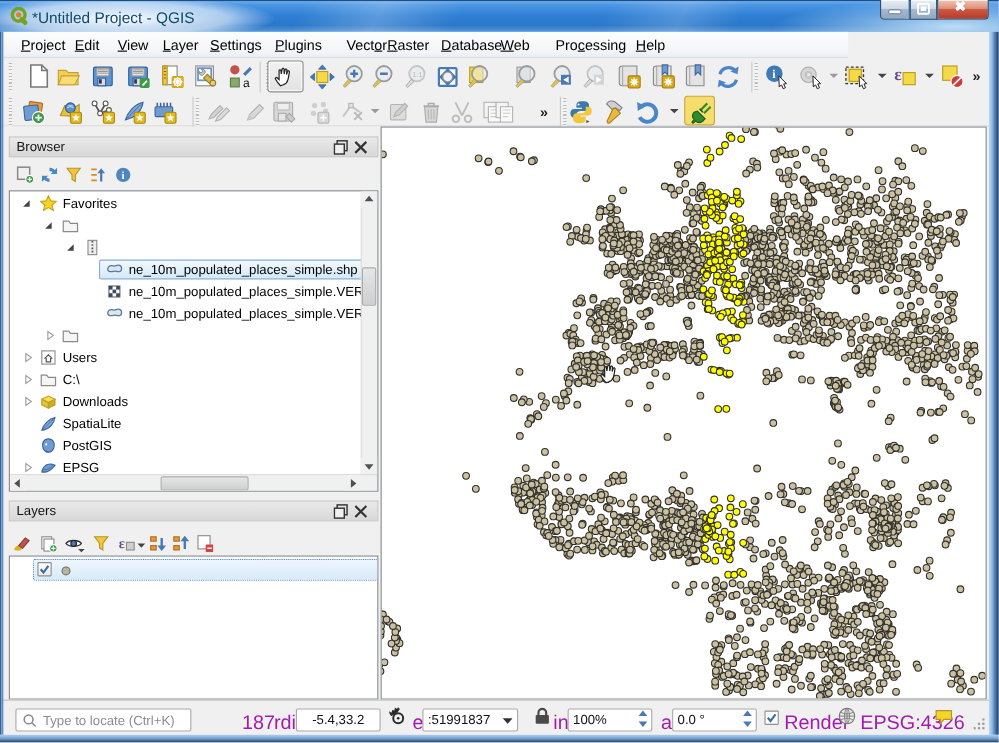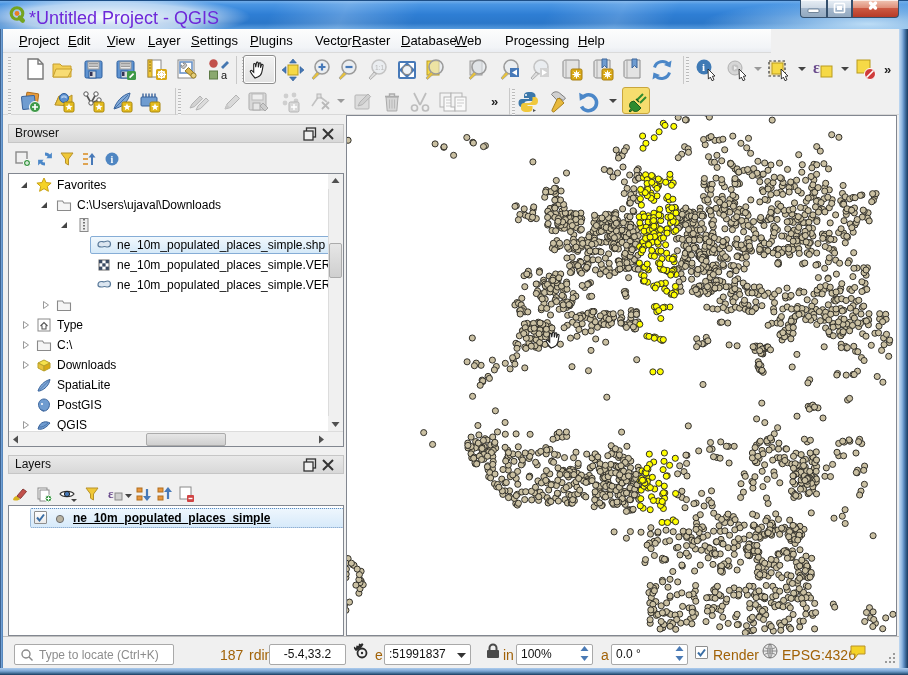--- a/index.html
+++ b/index.html
@@ -2,21 +2,21 @@
 <html><head><meta charset="utf-8"><style>
 *{margin:0;padding:0;box-sizing:border-box}
 html,body{width:908px;height:675px;overflow:hidden;font-family:"Liberation Sans",sans-serif;background:#f0f0f0;position:relative}
 .ic{position:absolute}
 #titlebar{left:0;top:0;width:908px;height:29px;background:
  radial-gradient(ellipse 185px 27px at 110px 17px,rgba(255,255,255,.98),rgba(255,255,255,.6) 52%,rgba(255,255,255,0) 76%),
  radial-gradient(ellipse 230px 34px at 868px 24px,rgba(196,226,248,.95),rgba(196,226,248,0) 72%),
  linear-gradient(115deg,rgba(255,255,255,0) 30%,rgba(255,255,255,.22) 38%,rgba(255,255,255,0) 46%,rgba(255,255,255,0) 60%,rgba(255,255,255,.18) 68%,rgba(255,255,255,0) 74%),
  linear-gradient(180deg,#7db3ea 0%,#4a96e4 15%,#2e7ed4 50%,#2b77c9 80%,#5599dc 100%);position:absolute}
 #titlebar:before{content:"";position:absolute;left:0;top:0;width:100%;height:1px;background:#1c4e87}
-#title{left:29px;top:8px;font-size:18px;color:#6d28d9;position:absolute;white-space:nowrap}
+#title{left:29px;top:8px;font-size:14px;color:#0c4a6e;position:absolute;white-space:nowrap}
 .capbtn{position:absolute;top:0;height:18px;border:1px solid #35506d;border-top:none;box-shadow:inset 0 1px 0 rgba(255,255,255,.7)}
 #btnmin{left:800px;width:27px;border-radius:0 0 0 4px;background:linear-gradient(180deg,#e7eef5 0%,#cfdae6 45%,#a5b8cd 50%,#93a9c0 100%)}
 #btnmax{left:827px;width:25px;border-radius:0;background:linear-gradient(180deg,#e7eef5 0%,#cfdae6 45%,#a5b8cd 50%,#93a9c0 100%)}
 #btnclose{left:852px;width:47px;border-radius:0 0 4px 0;background:linear-gradient(180deg,#f0c6b4 0%,#e0907a 45%,#cc5942 50%,#b63b28 100%)}
 #menubar{left:3px;top:29px;width:768px;height:24px;background:linear-gradient(180deg,#fdfdfd,#f2f4f7 80%,#e9ecf1);position:absolute;border-bottom:1px solid #dadada}
 .mi{position:absolute;top:4px;font-size:13px;color:#000}
 .mi u{text-decoration:underline}
 #tb{left:3px;top:53px;width:896px;height:62px;background:#f0f0f0;position:absolute;border-bottom:1px solid #d8d8d8}
 .grip{position:absolute;width:3px;background:repeating-linear-gradient(180deg,#bbb 0 1px,#f4f4f4 1px 3px)}
 .tsep{position:absolute;width:1px;background:#c9c9c9}
@@ -31,21 +31,21 @@
 .sel-shp{position:absolute;background:linear-gradient(180deg,#f1f8fd,#d5e9f8);border:1px solid #86add6;border-radius:2px}
 .vsb{position:absolute;background:#f0f0f0;border-left:1px solid #dcdcdc}
 .hsb{position:absolute;background:#f0f0f0;border-top:1px solid #dcdcdc}
 .sbthumb{position:absolute;background:linear-gradient(180deg,#e6e6e6,#cfcfcf);border:1px solid #ababab;border-radius:2px}
 .sbbtn{position:absolute;width:15px;height:15px;background:#f0f0f0}
 #layersel{position:absolute;left:21px;top:2px;width:314px;height:20px;background:linear-gradient(180deg,#eef6fd,#d7eafa);border:1px dotted #5c8cc0;border-radius:2px}
 .cb{position:absolute;width:13px;height:13px;background:linear-gradient(180deg,#fefefe,#eaeaea);border:1px solid #8e8e8e;border-radius:1px}
 #map{left:346px;top:115px;width:551px;height:521px;background:#fff;border:1px solid #828790;position:absolute;overflow:hidden}
 #status{left:3px;top:636px;width:896px;height:32px;background:#f0f0f0;border-top:1px solid #c0c0c0;position:absolute;font-size:12px;color:#111}
 .sbox{position:absolute;background:#fff;border:1px solid #a9a9a9;border-radius:2px;font-size:12px;color:#111}
-.slab{position:absolute;font-size:14px;color:#a16207}
+.slab{position:absolute;font-size:18px;color:#a21caf}
 #bleft{left:0;top:29px;width:3px;height:639px;background:linear-gradient(90deg,#16325a,#79a8dc 40%,#4a7cb2);position:absolute}
 #bright{left:899px;top:29px;width:9px;height:639px;background:linear-gradient(90deg,#c2daf2 0,#8fb6e0 3px,#5b8ac0 5px,#35608e 7px,#1b3a5e 9px);position:absolute}
 #bbot{left:0;top:668px;width:908px;height:7px;background:linear-gradient(180deg,#aeccec 0,#7da7d6 3px,#49769f 5px,#1b3a5e 7px);position:absolute}
 .g{fill:#cac0a2;stroke:#32302a;stroke-width:1}
 .y{fill:#ffff00;stroke:#32302a;stroke-width:1}
 </style></head><body>
 <div id="titlebar"></div>
 <svg class="ic " style="left:9px;top:6px" width="18" height="18" viewBox="0 0 18 18">
     <circle cx="8" cy="7.5" r="5.8" fill="none" stroke="#74a41f" stroke-width="3.1"></circle>
     <rect x="8.6" y="9.4" width="8.6" height="4.4" rx="2.2" fill="#74a41f" transform="rotate(45 10.8 11.6)"></rect>
@@ -463,21 +463,20 @@
 <div class="tree" style="left:8px;top:173px;width:336px;height:274px">
 <div class="arrow-e" style="left:12px;top:8px"></div>
 <svg class="ic " style="left:27px;top:3px" width="16" height="16" viewBox="0 0 16 16">
       <path d="M8 1l2.1 4.6 5 .5-3.8 3.3 1.1 4.9L8 11.7l-4.4 2.6 1.1-4.9L.9 6.1l5-.5z" fill="#f5d327" stroke="#c8a113"></path>
     </svg>
 <div class="trow" style="left:48px;top:1px">Favorites</div>
 <div class="arrow-e" style="left:32px;top:28px"></div>
 <svg class="ic " style="left:47px;top:23px" width="16" height="16" viewBox="0 0 16 16">
       <path d="M1.5 4h5l1.5 2h6.5v7.5h-13z" fill="#f5f5f5" stroke="#8a8a8a" stroke-width="1.1"></path>
     </svg>
-<div class="trow" style="left:68px;top:21px">C:\Users\ujaval\Downloads</div>
 <div class="arrow-e" style="left:52px;top:48px"></div>
 <svg class="ic " style="left:67px;top:43px" width="16" height="16" viewBox="0 0 16 16">
       <rect x="4" y="1.5" width="8" height="13" fill="#eee" stroke="#8a8a8a"></rect>
       <path d="M8 2v2m0 1v2m0 1v2m0 1v2" stroke="#555" stroke-width="1.6" stroke-dasharray="1.5 1.5"></path>
     </svg>
 <div class="sel-shp" style="left:81px;top:62px;width:249px;height:18px"></div>
 <svg class="ic " style="left:87px;top:63px" width="16" height="16" viewBox="0 0 16 16">
       <path d="M2 8c0-2 1.5-3.5 3.5-3.5 1 0 1.5.4 2.5.4s2-.9 3.5-.9c2 0 3 1.5 3 3s-1 3-3 3c-1.2 0-2-.5-3-.5s-1.6.5-3 .5c-2 0-3.5-.5-3.5-2z" fill="#dce6f0" stroke="#5a7a9a" stroke-width="1.2"></path>
     </svg>
 <div class="trow" style="left:108px;top:61px">ne_10m_populated_places_simple.shp</div>
@@ -500,21 +499,21 @@
 <svg class="ic " style="left:47px;top:123px" width="16" height="16" viewBox="0 0 16 16">
       <path d="M1.5 4h5l1.5 2h6.5v7.5h-13z" fill="#f5f5f5" stroke="#8a8a8a" stroke-width="1.1"></path>
     </svg>
 <svg class="ic" style="left:13px;top:146px" width="8" height="10">
       <path d="M1.5 1.5v7l5-3.5z" fill="#fff" stroke="#9a9a9a"></path>
     </svg>
 <svg class="ic " style="left:27px;top:143px" width="16" height="16" viewBox="0 0 16 16">
       <rect x="2" y="2" width="12" height="12" fill="#fff" stroke="#8a8a8a"></rect>
       <path d="M4.5 9l3.5-3.5L11.5 9M6 8.5V12h4V8.5" fill="none" stroke="#555" stroke-width="1.1"></path>
     </svg>
-<div class="trow" style="left:48px;top:141px">Type</div>
+<div class="trow" style="left:48px;top:141px">Users</div>
 <svg class="ic" style="left:13px;top:166px" width="8" height="10">
       <path d="M1.5 1.5v7l5-3.5z" fill="#fff" stroke="#9a9a9a"></path>
     </svg>
 <svg class="ic " style="left:27px;top:163px" width="16" height="16" viewBox="0 0 16 16">
       <path d="M1.5 4h5l1.5 2h6.5v7.5h-13z" fill="#f5f5f5" stroke="#8a8a8a" stroke-width="1.1"></path>
     </svg>
 <div class="trow" style="left:48px;top:161px">C:\</div>
 <svg class="ic" style="left:13px;top:186px" width="8" height="10">
       <path d="M1.5 1.5v7l5-3.5z" fill="#fff" stroke="#9a9a9a"></path>
     </svg>
@@ -535,21 +534,21 @@
       <path d="M8 14c-1 0-2-.5-2-1.5" stroke="#39639b" fill="none"></path>
     </svg>
 <div class="trow" style="left:48px;top:221px">PostGIS</div>
 <svg class="ic" style="left:13px;top:246px" width="8" height="10">
       <path d="M1.5 1.5v7l5-3.5z" fill="#fff" stroke="#9a9a9a"></path>
     </svg>
 <svg class="ic " style="left:27px;top:243px" width="16" height="16" viewBox="0 0 16 16">
       <path d="M2 12c4 1 8-1 12-6-2-1-4-1.5-6-1C5 5.5 3 8 2 12z" fill="#6f9cd0" stroke="#39639b"></path>
       <path d="M3 10c3 .5 6-1 9-4" stroke="#39639b" stroke-width=".7" fill="none"></path>
     </svg>
-<div class="trow" style="left:48px;top:241px">QGIS</div>
+<div class="trow" style="left:48px;top:241px">EPSG</div>
 <div class="vsb" style="left:319px;top:0;width:15px;height:257px"></div>
 <div class="sbbtn" style="left:319px;top:0"><svg width="15" height="15">
         <path d="M7.5 4l4 5h-8z" fill="#505050"></path>
       </svg></div>
 <div class="sbbtn" style="left:319px;top:242px"><svg width="15" height="15">
         <path d="M7.5 11l4-5h-8z" fill="#505050"></path>
       </svg></div>
 <div class="sbthumb" style="left:320px;top:69px;width:13px;height:35px"></div>
 <div class="hsb" style="left:0;top:257px;width:334px;height:16px"></div>
 <div class="sbbtn" style="left:0;top:258px"><svg width="15" height="15">
@@ -563,21 +562,20 @@
 <div class="tree" style="left:8px;top:505px;width:336px;height:131px">
 <div id="layersel"></div>
 <div class="cb" style="left:25px;top:5px">
       <svg width="11" height="11" viewBox="0 0 11 11" style="position:absolute;left:0;top:0">
         <path d="M2 5.5l2.5 3L9 2.5" fill="none" stroke="#3a6ea5" stroke-width="2"></path>
       </svg>
     </div>
 <svg class="ic" style="left:46px;top:8px" width="10" height="10">
       <circle cx="5" cy="5" r="3.6" fill="#b9b3a2" stroke="#6e6e6e"></circle>
     </svg>
-<div class="trow" style="left:64px;top:2px;font-weight:bold;text-decoration:underline">ne_10m_populated_places_simple</div>
 </div>
 <div id="map"><svg width="549" height="519" viewBox="0 0 549 519">
       <circle cx="125.8" cy="26.3" r="3.05" class="g"></circle>
 <circle cx="106.6" cy="39.3" r="3.05" class="g"></circle>
 <circle cx="138.4" cy="29.7" r="3.05" class="g"></circle>
 <circle cx="96.8" cy="31.3" r="3.05" class="g"></circle>
 <circle cx="97.1" cy="30.8" r="3.05" class="g"></circle>
 <circle cx="119.8" cy="21.5" r="3.05" class="g"></circle>
 <circle cx="136.5" cy="30.6" r="3.05" class="g"></circle>
 <circle cx="126.4" cy="27.0" r="3.05" class="g"></circle>

